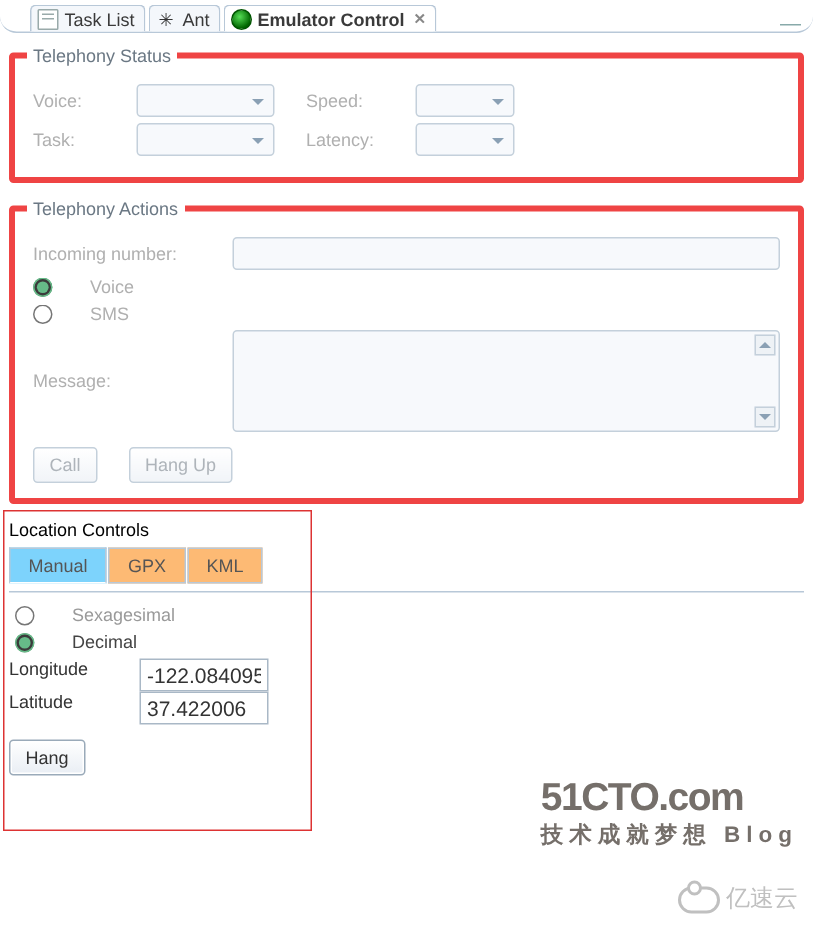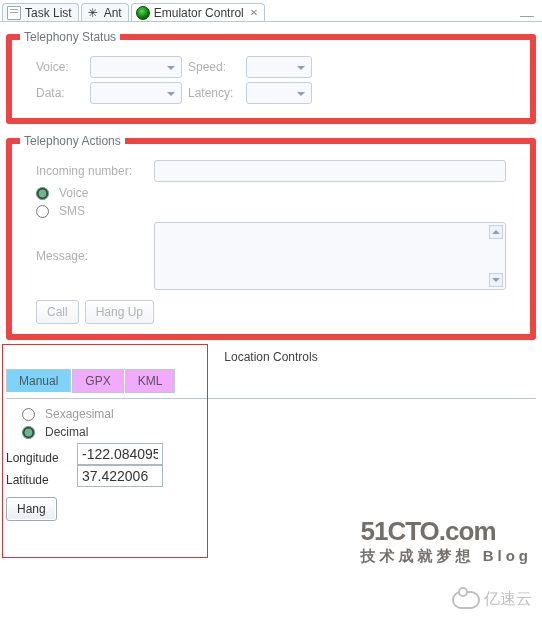--- a/index.html
+++ b/index.html
@@ -14,39 +14,40 @@
     height: 618px;
     overflow: hidden;
     position: relative;
   }
   .tabbar {
     display: flex;
     align-items: flex-end;
     height: 22px;
     background: #fff;
     border-bottom: 1px solid #b8c8d8;
-    padding-left: 2px;
+    padding-left: 20px;
     gap: 2px;
+    border-radius: 11px;
   }
   .tabbar .tabitem {
     display: flex;
     align-items: center;
     gap: 4px;
     padding: 2px 6px 2px 4px;
     border: 1px solid #b8c8d8;
     border-bottom: none;
     border-radius: 4px 4px 0 0;
     background: #f4f7fb;
     color: #3a3a3a;
     white-space: nowrap;
     height: 18px;
   }
   .tabbar .tabitem.active {
     background: #ffffff;
-    font-weight: 400;
+    font-weight: 700;
   }
   .tabbar .close-x {
     font-size: 10px;
     color: #888;
     margin-left: 2px;
   }
   .tabbar .spacer { flex: 1; }
   .min-icon {
     width: 14px; height: 6px;
     border: 1px solid #8aa;
@@ -55,33 +56,33 @@
   }
   .icon-box { width: 14px; height: 14px; display:inline-flex; align-items:center; justify-content:center;}
   .icon-task { background:#fff; border:1px solid #9aa; border-radius:1px; position:relative;}
   .icon-task::after{content:"";position:absolute;left:2px;top:2px;right:2px;border-top:1px solid #9aa;border-bottom:1px solid #9aa;height:4px;}
   .icon-ant { color:#333; }
   .icon-emu { background: radial-gradient(circle at 40% 35%, #5d5, #060 70%); border-radius:50%; border:1px solid #050;}
   
   .content { padding: 4px 6px; }
   
   fieldset.group {
-    border: 6px solid #ef4444;
+    border: 4px solid #ef4444;
     border-radius: 3px;
     margin: 4px 0 10px 0;
     padding: 8px 8px 10px 8px;
   }
   fieldset.group > legend {
     color: #6b7884;
     padding: 0 4px;
     font-size: 12px;
   }
   .disabled-txt { color: #b0b0b0; }
   
-  .row { display: flex; align-items: center; gap: 6px; margin: 4px 16px; }
+  .row { display: flex; align-items: center; gap: 21px; margin: 4px 4px; }
   .row label.lbl { color:#b0b0b0; min-width: 48px; }
   .ddl {
     width: 92px; height: 22px;
     border: 1px solid #c4d0db;
     border-radius: 3px;
     background: #f7f9fc;
     position: relative;
   }
   .ddl::after{
     content:""; position:absolute; right:6px; top:9px;
@@ -133,31 +134,31 @@
     pointer-events: none;
     z-index: 5;
   }
   
   .subtabs {
     display:flex; gap:1px; margin-bottom:6px;
   }
   .subtab {
     padding: 4px 12px;
     border: 1px solid #b8c8d8;
-    background:#f0abfc;
+    background:#fdba74;
     color:#555;
   }
   .subtab.active{
     background:#7dd3fc;
     border-bottom-color:#fff;
   }
   .subtabs-row { border-bottom:1px solid #b8c8d8; margin-bottom:8px; }
   .subtabs-row .subtab{ position:relative; top:1px; }
   
-  .coord-row { display:flex; align-items:flex-end; gap:9px; margin:0 0;}
+  .coord-row { display:flex; align-items:flex-start; gap:25px; margin:0 0;}
   .coord-row .clbl{ width:62px; color:#333;}
   .coord-input{
     width:86px; height:22px; padding:0 4px;
     border:1px solid #a9b8c6; background:#fff; color:#333;
     font-size:14px;
   }
   
   
   .wm1 { position:absolute; right:10px; bottom:52px; font-family: "Arial Black",sans-serif; font-weight:900; font-size:26px; color:#756f6a; letter-spacing:-1px;margin-left:24px;}
   .wm1 .sub{ display:block; font-size:15px; font-weight:700; letter-spacing:4px; color:#756f6a;}
@@ -190,21 +191,21 @@
 
   <fieldset class="group">
     <legend>Telephony Status</legend>
     <div class="row">
       <label class="lbl">Voice:</label>
       <div class="ddl"></div>
       <label class="lbl" style="min-width:52px;">Speed:</label>
       <div class="ddl" style="width:66px;"></div>
     </div>
     <div class="row">
-      <label class="lbl">Data:</label>
+      <label class="lbl">Task:</label>
       <div class="ddl"></div>
       <label class="lbl" style="min-width:52px;">Latency:</label>
       <div class="ddl" style="width:66px;"></div>
     </div>
   </fieldset>
 
   <fieldset class="group" style="padding-bottom:6px;">
     <legend>Telephony Actions</legend>
     <div class="row">
       <label class="lbl" style="min-width:112px;">Incoming number:</label>
@@ -230,21 +231,21 @@
           <span>Call</span>
         </div>
       <div class="btn">
           <span>Hang Up</span>
         </div>
     </div>
   </fieldset>
 
   <div class="loc-wrap">
     <div class="loc-highlight"></div>
-    <div style="color:#404040; margin-bottom:4px;text-align:center;">Location Controls</div>
+    <div style="color:#000000; margin-bottom:4px;">Location Controls</div>
 
     <div class="subtabs-row">
       <div class="subtabs">
         <div class="subtab active"><span>Manual</span></div>
         <div class="subtab"><span>GPX</span></div>
         <div class="subtab"><span>KML</span></div>
       </div>
     </div>
 
     <div class="row">

